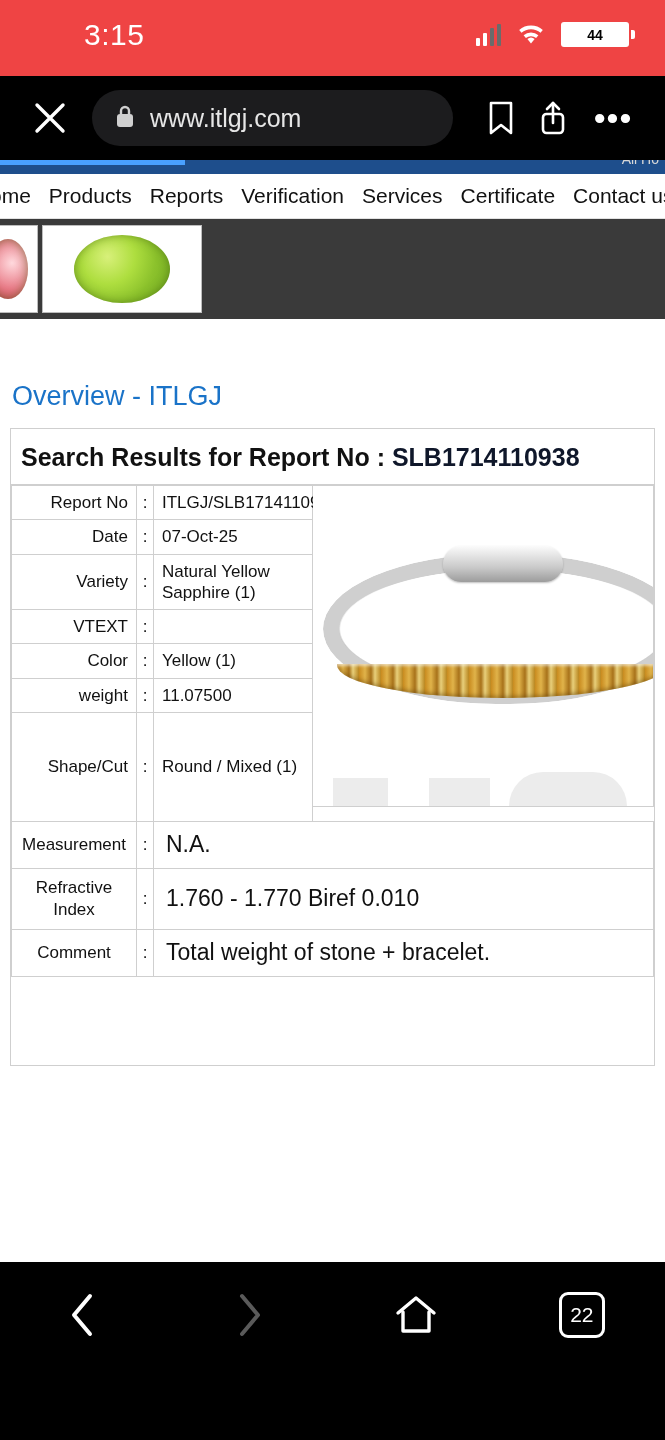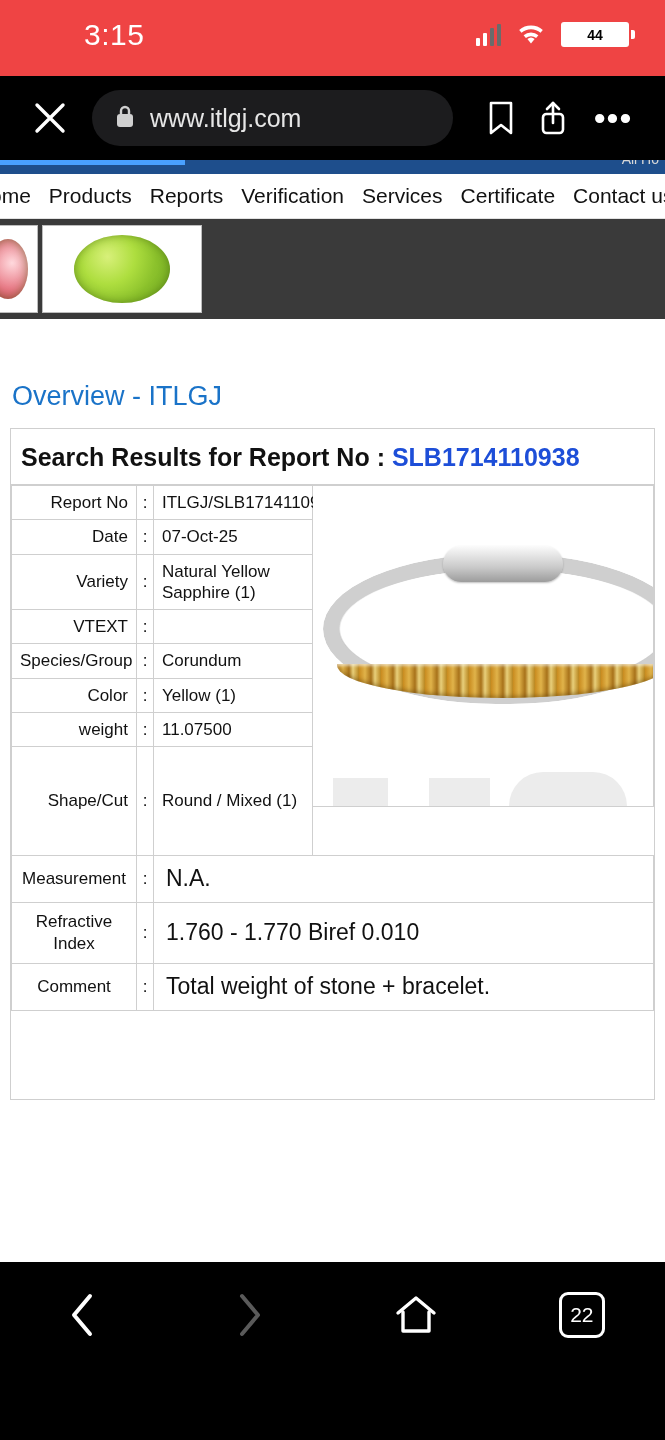--- a/index.html
+++ b/index.html
@@ -246,21 +246,21 @@
     background: #fff;
   }
   .result-heading {
     font-size: 25px;
     font-weight: 700;
     color: #111;
     padding: 14px 10px 12px 10px;
     border-bottom: 1px solid #cfcfcf;
     white-space: nowrap;
   }
-  .result-heading .report-no { color: #1d4ed8; }
+  .result-heading .report-no { color: #0f172a; }
 
   .detail-wrap {
     display: flex;
     align-items: flex-start;
   }
   table.details {
     border-collapse: collapse;
     width: 268px;
     table-layout: fixed;
     flex: 0 0 auto;
@@ -547,25 +547,20 @@
             <td class="label">Variety</td>
             <td class="colon">:</td>
             <td class="value">Natural  Yellow Sapphire (1)</td>
           </tr>
           <tr>
             <td class="label">VTEXT</td>
             <td class="colon">:</td>
             <td class="value"></td>
           </tr>
           <tr>
-            <td class="label">Species/Group</td>
-            <td class="colon">:</td>
-            <td class="value">Corundum</td>
-          </tr>
-          <tr>
             <td class="label">Color</td>
             <td class="colon">:</td>
             <td class="value">Yellow (1)</td>
           </tr>
           <tr>
             <td class="label">weight</td>
             <td class="colon">:</td>
             <td class="value">11.07500</td>
           </tr>
           <tr class="tall">

